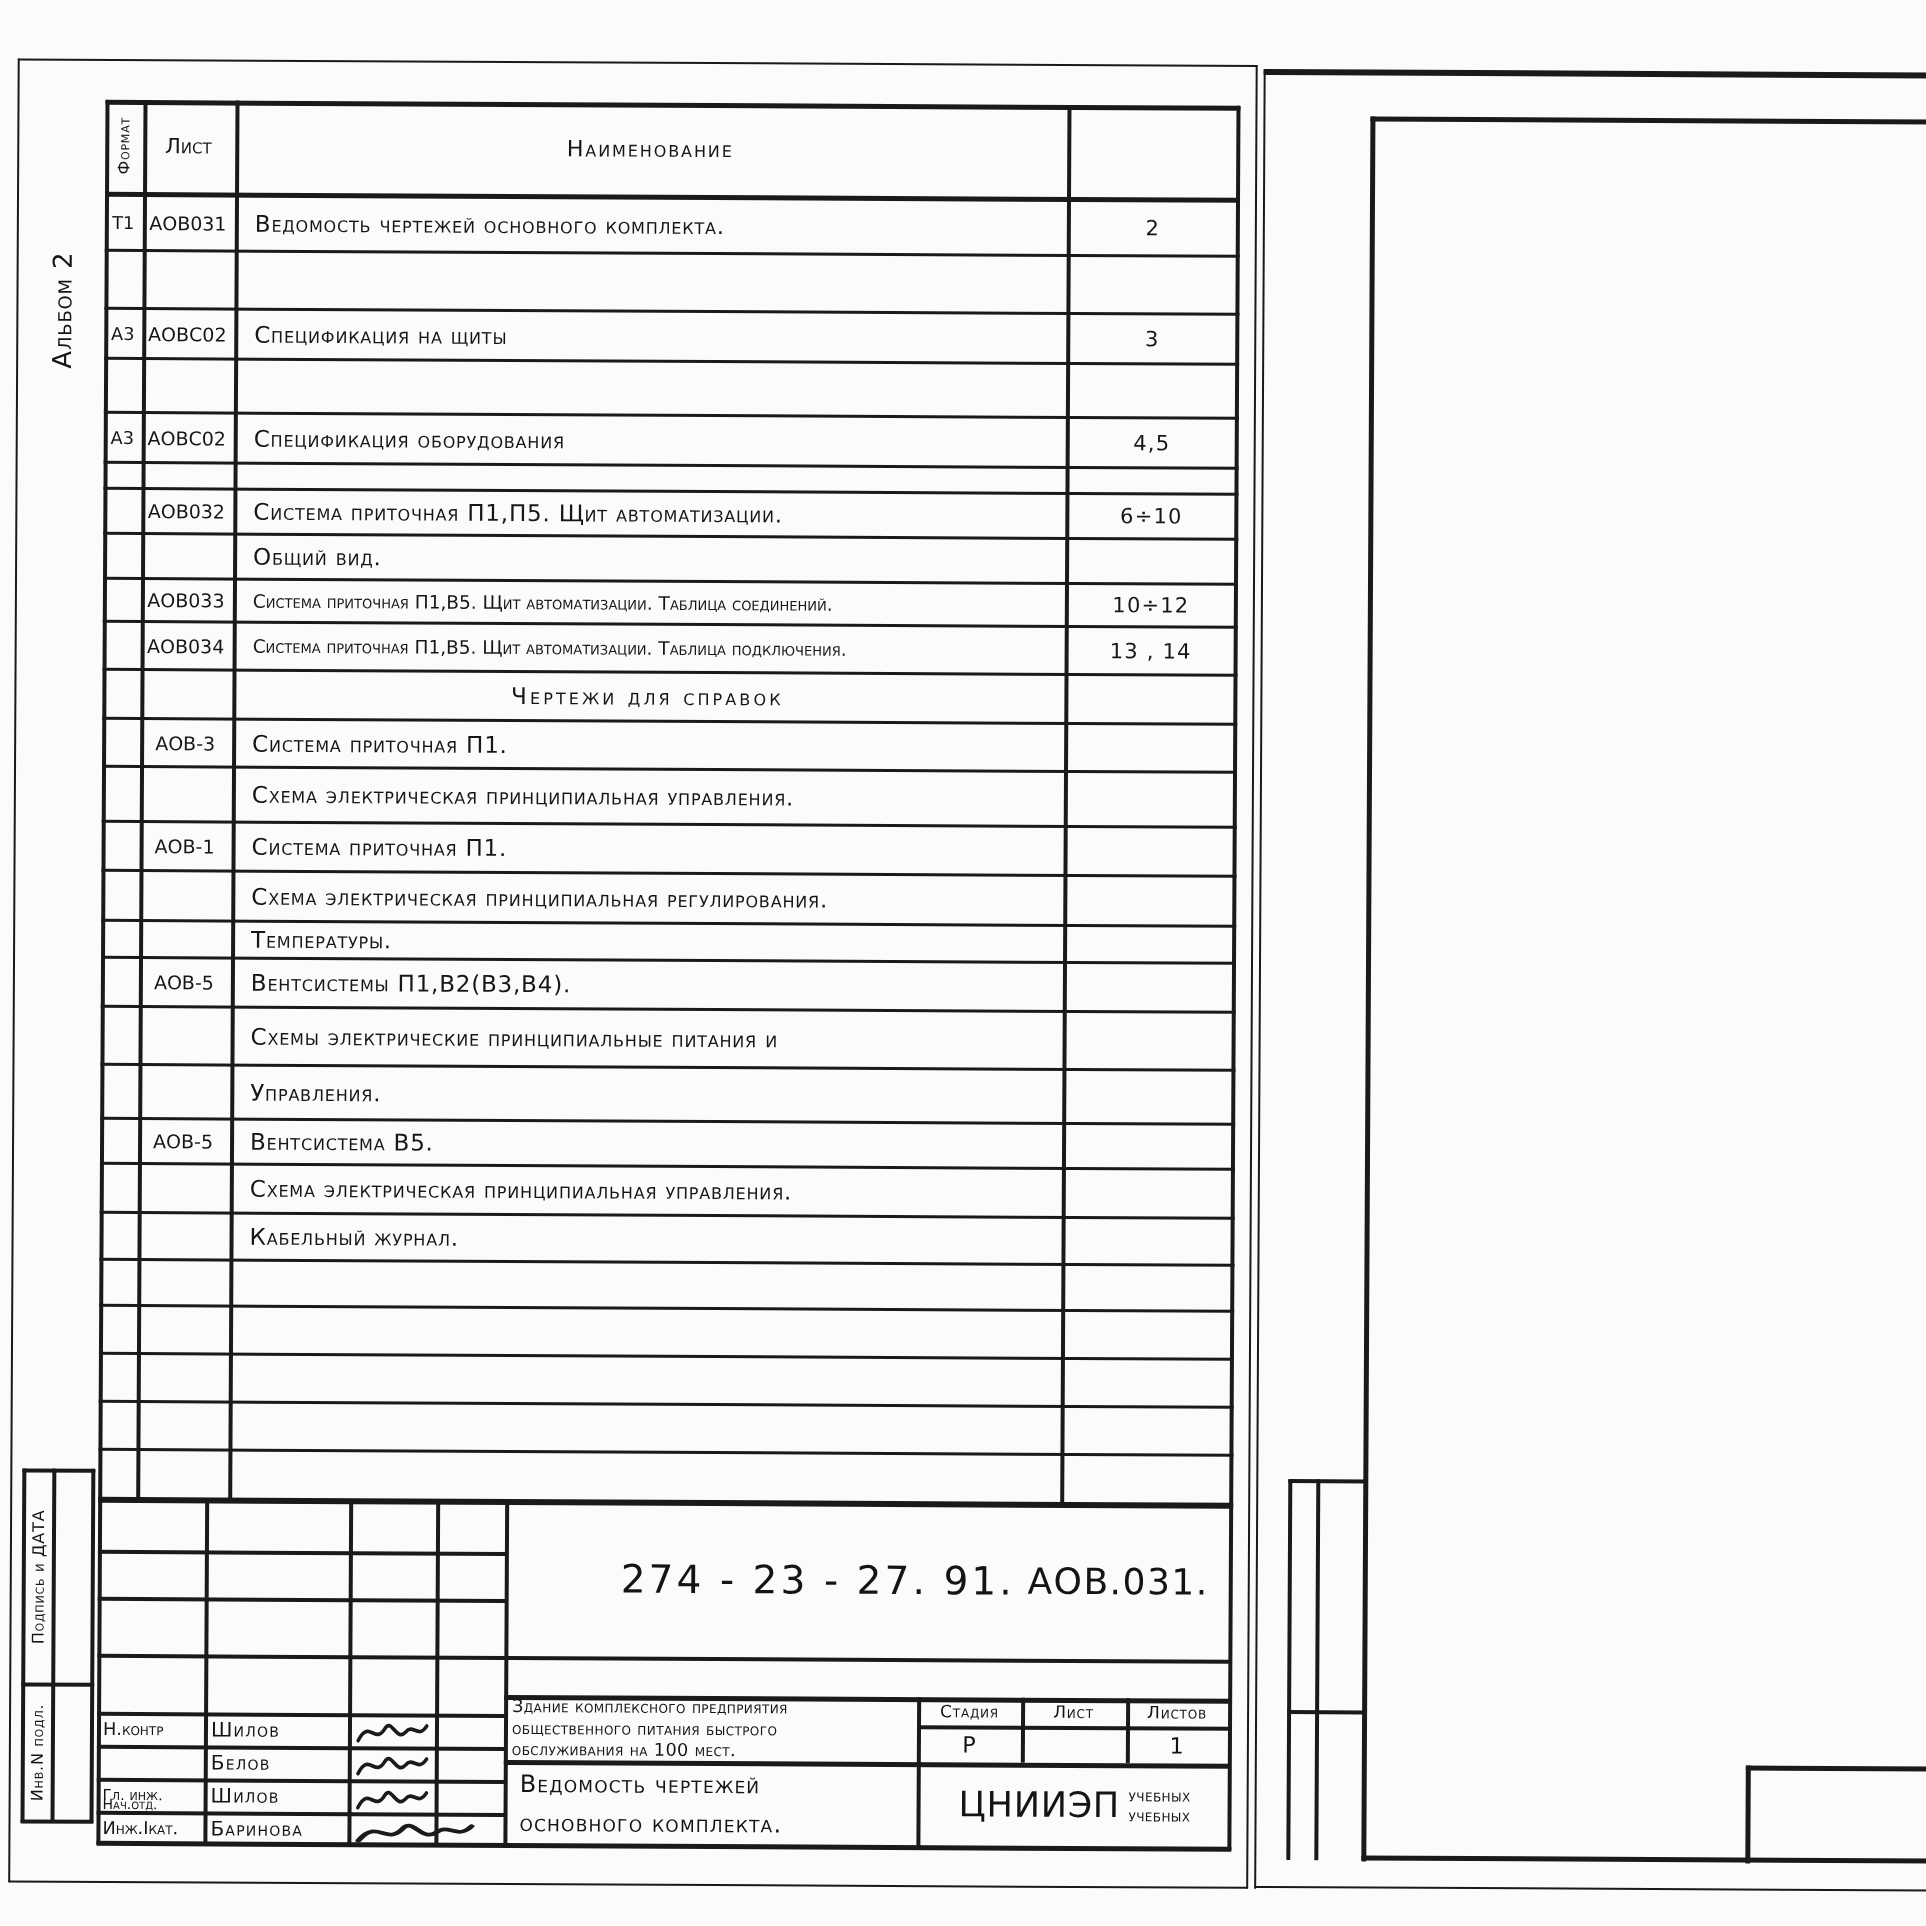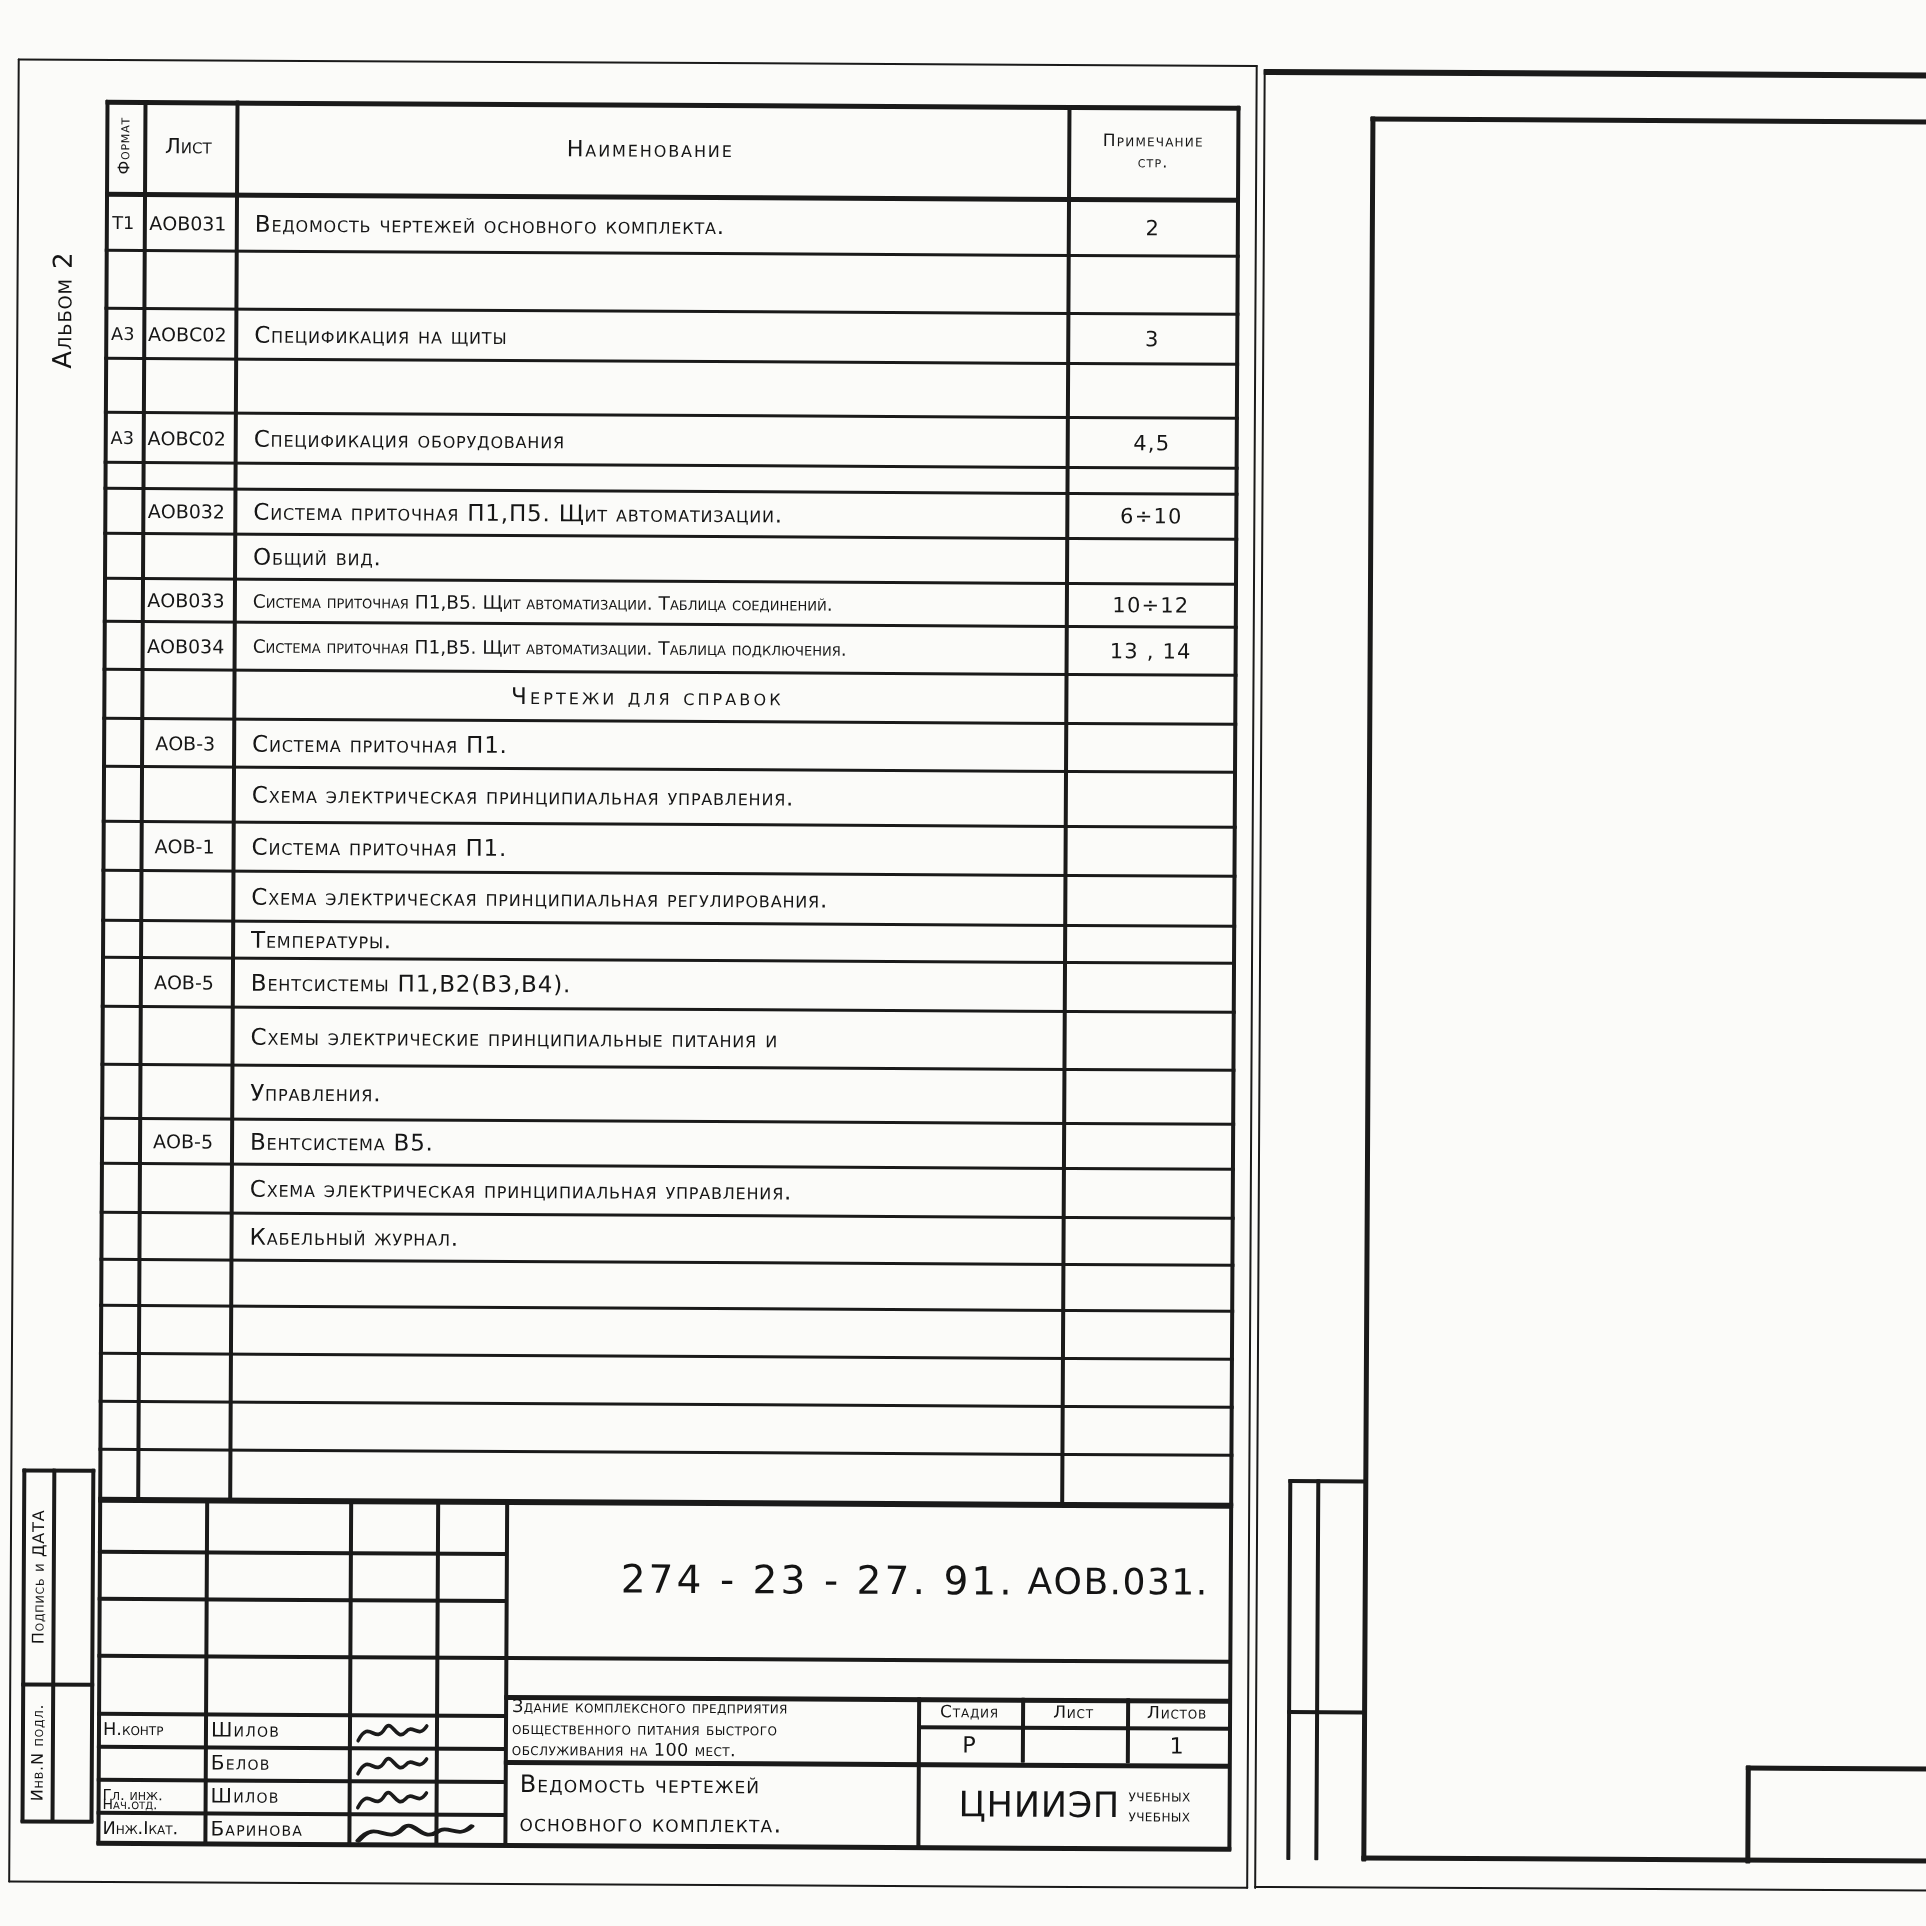--- a/index.html
+++ b/index.html
@@ -36,24 +36,20 @@
     <span class="vtext" style="font-size:26px;">Альбом 2</span>
   </div>
 
   <div id="regtable">
     <div class="thead">
       <div class="cell cf">
         <span class="vtext" style="font-size:16px;">Формат</span>
       </div>
       <div class="cell cs hf">Лист</div>
       <div class="cell cn hf" style="padding-left:0;font-size:22.3px;letter-spacing:1.9px;">Наименование</div>
-      <div class="cell cp hf" style="flex-direction:column;justify-content:center;line-height:22.3px;">
-        <span style="font-size:17px;">Примечание</span>
-        <span style="font-size:16px;">стр.</span>
-      </div>
     </div>
     <div id="tbody">
         <div class="trow" style="height: 55px;">
           <div class="cell cf">Т1</div>
           <div class="cell cs">АОВ031</div>
           <div class="cell cn">Ведомость чертежей основного комплекта.</div>
           <div class="cell cp">2</div>
         </div>
         <div class="trow" style="height: 58px;"></div>
         <div class="trow" style="height: 50px;">

